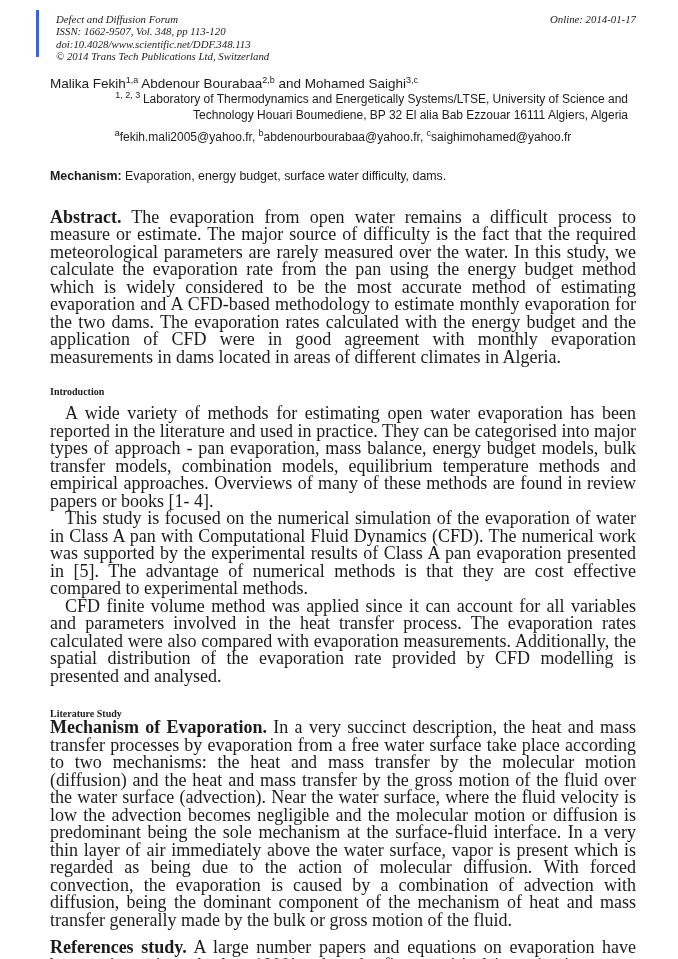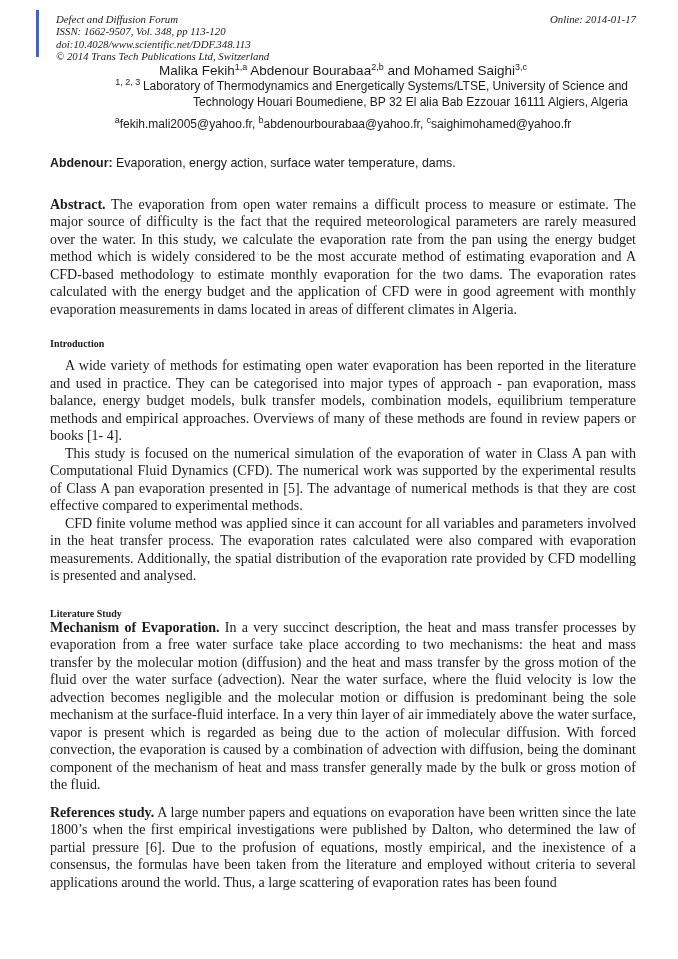--- a/index.html
+++ b/index.html
@@ -38,21 +38,22 @@
     font-family: "Liberation Sans", sans-serif;
     font-weight: bold;
     font-size: 15px;
     text-align: center;
     margin: 27px 0 0 0;
     letter-spacing: 0.1px;
   }
   .authors {
     font-family: "Liberation Sans", sans-serif;
     font-size: 13.5px;
-    text-align: center;
+    text-align: left;
+    margin-top: 13px;
   }
   .authors sup, .affil sup, .emails sup {
     font-size: 9px;
     line-height: 0;
   }
   .affil {
     font-family: "Liberation Sans", sans-serif;
     font-size: 12px;
     line-height: 16px;
     text-align: right;
@@ -65,21 +66,21 @@
     margin-top: 7px;
   }
   .keywords {
     font-family: "Liberation Sans", sans-serif;
     font-size: 12.4px;
     margin-top: 25px;
   }
   .keywords b { font-weight: bold; }
   
   .para {
-    font-size: 14px;
+    font-size: 18px;
     line-height: 17.5px;
     text-align: justify;
     margin: 0;
   }
   .abstract { margin-top: 26px; }
   .lead { font-weight: bold; }
   .sec-heading {
     font-size: 10px;
     font-weight: bold;
     margin: 0;
@@ -115,21 +116,21 @@
 
   <div class="affil">
     <sup>1, 2, 3 </sup><span>Laboratory of Thermodynamics and Energetically Systems/LTSE, University of Science and Technology Houari Boumediene, BP 32 El alia Bab Ezzouar 16111 Algiers, Algeria</span>
   </div>
 
   <div class="emails">
     <sup>a</sup><span>fekih.mali2005@yahoo.fr, </span><sup>b</sup><span>abdenourbourabaa@yahoo.fr, </span><sup>c</sup><span>saighimohamed@yahoo.fr</span>
   </div>
 
   <div class="keywords">
-    <b>Abdenour:</b><span> Evaporation, energy action, surface water temperature, dams.</span>
+    <b>Mechanism:</b><span> Evaporation, energy budget, surface water difficulty, dams.</span>
   </div>
 
   <p class="para abstract">
     <span class="lead">Abstract.</span><span> The evaporation from open water remains a difficult process to measure or estimate. The major source of difficulty is the fact that the required meteorological parameters are rarely measured over the water. In this study, we calculate the evaporation rate from the pan using the energy budget method which is widely considered to be the most accurate method of estimating evaporation and A CFD-based methodology to estimate monthly evaporation for the two dams. The evaporation rates calculated with the energy budget and the application of CFD were in good agreement with monthly evaporation measurements in dams located in areas of different climates in Algeria.</span>
   </p>
 
   <p class="sec-heading h-intro">Introduction</p>
 
   <p class="para p-first indent">A wide variety of methods for estimating open water evaporation has been reported in the literature and used in practice. They can be categorised into major types of approach - pan evaporation, mass balance, energy budget models, bulk transfer models, combination models, equilibrium temperature methods and empirical approaches. Overviews of many of these methods are found in review papers or books [1- 4].</p>
   <p class="para indent">This study is focused on the numerical simulation of the evaporation of water in Class A pan with Computational Fluid Dynamics (CFD). The numerical work was supported by the experimental results of Class A pan evaporation presented in [5]. The advantage of numerical methods is that they are cost effective compared to experimental methods.</p>

